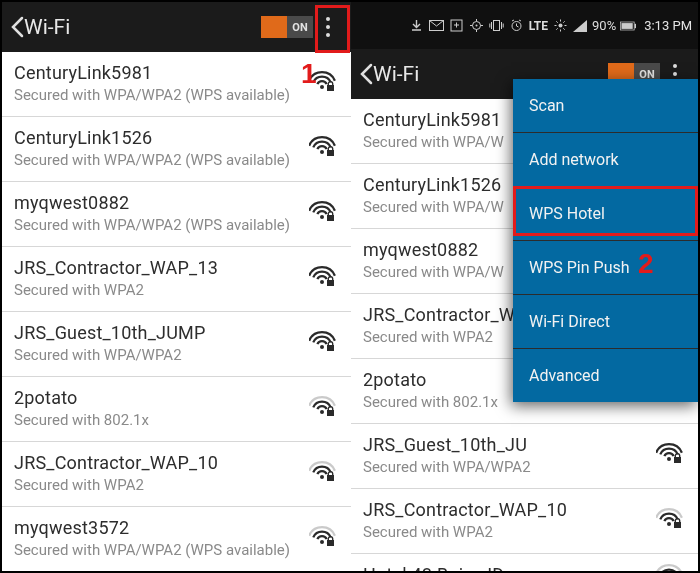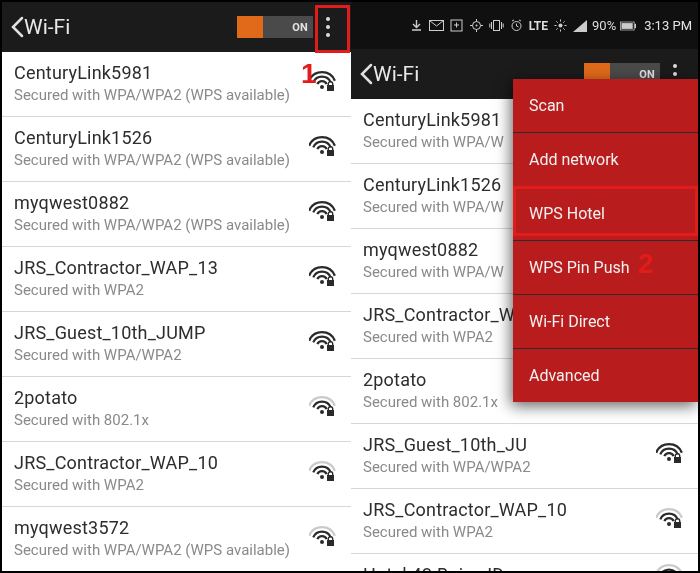--- a/index.html
+++ b/index.html
@@ -11,30 +11,30 @@
   .statusbar .ico{display:inline-flex;align-items:center;justify-content:center;width:16px;height:16px;}
   .statusbar .clock{font-size:13px;color:#e5e5e5;margin-left:4px;}
   .statusbar .pct{font-size:13px;color:#ddd;}
   .statusbar .ltxt{font-size:12px;color:#ddd;font-weight:bold;}
   .appbar{height:50px;background:#1b1b1b;color:#e8e8e8;display:flex;align-items:center;padding:0 8px;gap:0;}
   .appbar .title{font-size:21px;font-weight:400;flex:1;}
   .back-icon svg{display:block;}
   .onswitch{display:flex;align-items:center;height:26px;}
   .onswitch .half{width:26px;height:22px;}
   .onswitch .o{background:#e06a1a;}
-  .onswitch .g{background:#4a4a4a;color:#e2e2e2;font-size:11px;font-weight:bold;display:flex;align-items:center;justify-content:center;padding-left:24px;}
+  .onswitch .g{background:#4a4a4a;color:#e2e2e2;font-size:11px;font-weight:bold;display:flex;align-items:center;justify-content:center;}
   .overflow{width:30px;height:40px;display:flex;align-items:center;justify-content:center;}
   .overflow .dot{width:4px;height:4px;background:#ddd;border-radius:50%;margin:2px 0;}
   .overflow .col{display:flex;flex-direction:column;align-items:center;}
   .list{background:#fff;}
   .row{padding:10px 12px 12px 12px;border-bottom:1px solid #d7d7d7;position:relative;}
   .row .name{color:#2d2d2d;font-size:18px;letter-spacing:0.2px;}
   .row .sub{color:#8a8a8a;font-size:15px;margin-top:3px;}
   .row .sig{position:absolute;right:12px;top:50%;transform:translateY(-50%);}
-  .menu{position:absolute;top:77px;right:0;width:185px;background:#b91c1c;color:#f2f2f2;box-shadow:-2px 4px 14px rgba(0,0,0,0.6);z-index:5;}
+  .menu{position:absolute;top:77px;right:0;width:185px;background:#0369a1;color:#f2f2f2;box-shadow:-2px 4px 14px rgba(0,0,0,0.6);z-index:5;}
   .menu .item{padding:17px 16px;font-size:16px;border-bottom:1px solid #2c2c2c;}
   .menu .item:last-child{border-bottom:none;}
   .annot{position:absolute;border:3px solid #e21b1b;box-sizing:border-box;z-index:20;}
   .annot-label{position:absolute;color:#e21b1b;font-weight:900;font-size:28px;z-index:21;font-family:Arial,Sans-Serif;}
 </style>
 </head>
 <body>
 
 <div class="stage">
 

